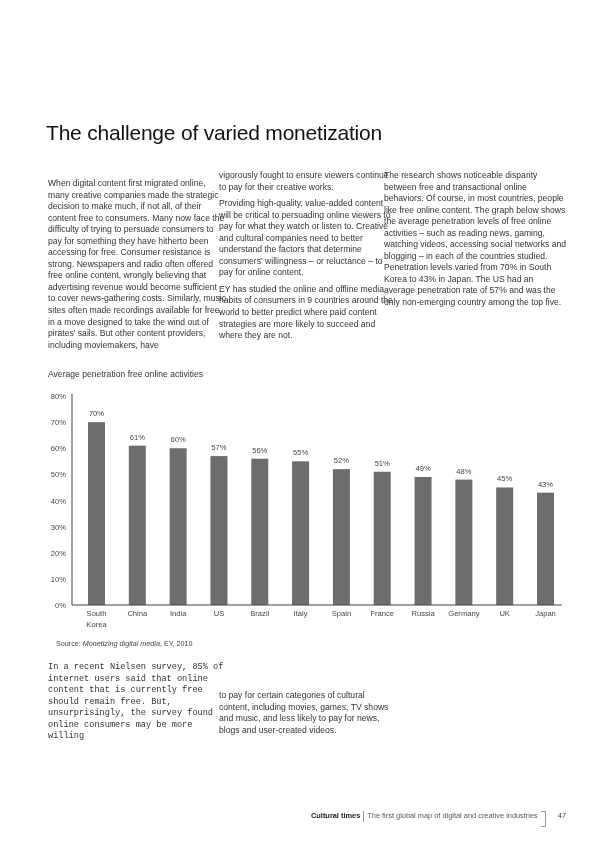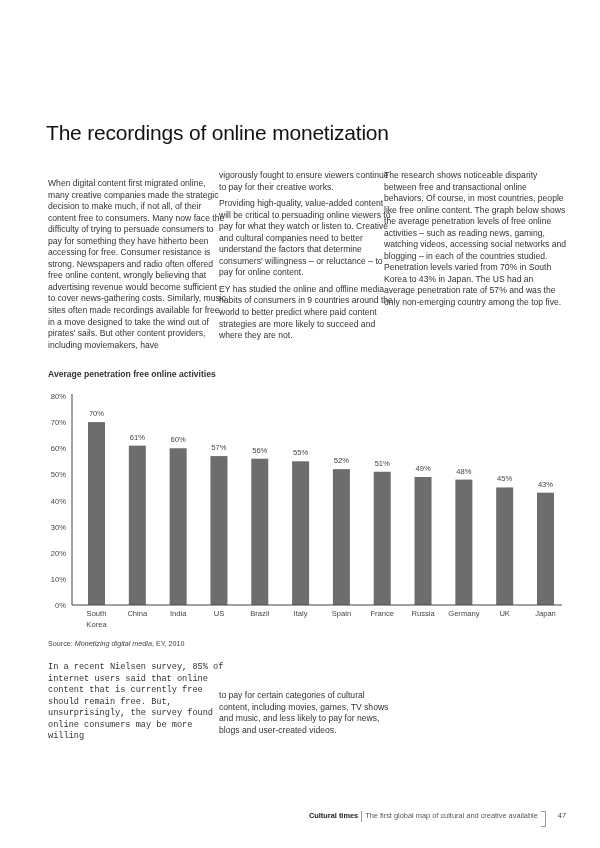--- a/index.html
+++ b/index.html
@@ -19,47 +19,47 @@
     }
     .col p { margin: 0 0 5px 0; }
     #col1 { left: 48px; top: 178px; }
     #col2 { left: 219px; top: 170px; }
     #col3 { left: 384px; top: 170px; width: 182px; }
     #col4 { left: 48px; top: 662px; font-family: Liberation Mono, monospace; }
     #col5 { left: 219px; top: 662px; margin-top: 28px; }
 
     .chart-title {
       position: absolute; left: 48px; top: 369px;
-      font-family: "Liberation Sans", sans-serif; font-weight: bold;
+      font-family: "Liberation Sans", sans-serif; font-weight: normal;
       font-size: 8.6px; color: #333;
     }
     #chart { position: absolute; left: 0; top: 0; }
     .source {
-      position: absolute; left: 48px; top: 639px;
+      position: absolute; left: 56px; top: 639px;
       font-family: "Liberation Sans", sans-serif; font-size: 7.2px; color: #444;
     }
     .source i { font-style: italic; }
 
     .footer {
       position: absolute; right: 34px; top: 811px;
       font-family: "Liberation Sans", sans-serif; font-size: 7.4px; color: #555;
       white-space: nowrap; display: flex; 
     }
     .footer .brand { font-weight: bold; color: #222; }
     .footer .sep { display: inline-block; width: 1px; height: 11px; background: #999; margin: 0 3px; }
     .footer .bracket {
       display: inline-block; width: 4px; height: 14px; margin-left: 3px; margin-right: 12px;
       border-right: 1px solid #999; border-top: 1px solid #999; border-bottom: 1px solid #999;
     }
     .footer .page-no { color: #444; }
   </style>
 </head>
 <body>
 
-<h1 class="page-title">The recordings of online monetization</h1>
+<h1 class="page-title">The challenge of varied monetization</h1>
 
 <div class="col" id="col1">
   <p>When digital content first migrated online, many creative companies made the strategic decision to make much, if not all, of their content free to consumers. Many now face the difficulty of trying to persuade consumers to pay for something they have hitherto been accessing for free. Consumer resistance is strong. Newspapers and radio often offered free online content, wrongly believing that advertising revenue would become sufficient to cover news-gathering costs. Similarly, music sites often made recordings available for free, in a move designed to take the wind out of pirates' sails. But other content providers, including moviemakers, have</p>
 </div>
 <div class="col" id="col2">
   <p>vigorously fought to ensure viewers continue to pay for their creative works.</p>
   <p>Providing high-quality, value-added content will be critical to persuading online viewers to pay for what they watch or listen to. Creative and cultural companies need to better understand the factors that determine consumers' willingness – or reluctance – to pay for online content.</p>
   <p>EY has studied the online and offline media habits of consumers in 9 countries around the world to better predict where paid content strategies are more likely to succeed and where they are not.</p>
 </div>
 <div class="col" id="col3">
@@ -126,16 +126,16 @@
 <div class="col" id="col4">
   <p>In a recent Nielsen survey, 85% of internet users said that online content that is currently free should remain free. But, unsurprisingly, the survey found online consumers may be more willing</p>
 </div>
 <div class="col" id="col5">
   <p>to pay for certain categories of cultural content, including movies, games, TV shows and music, and less likely to pay for news, blogs and user-created videos.</p>
 </div>
 
 <div class="footer">
   <span class="brand">Cultural times</span>
   <span class="sep"></span>
-  <span>The first global map of cultural and creative available</span>
+  <span>The first global map of digital and creative industries</span>
   <span class="bracket"></span>
   <span class="page-no">47</span>
 </div>
 
 </body></html>

